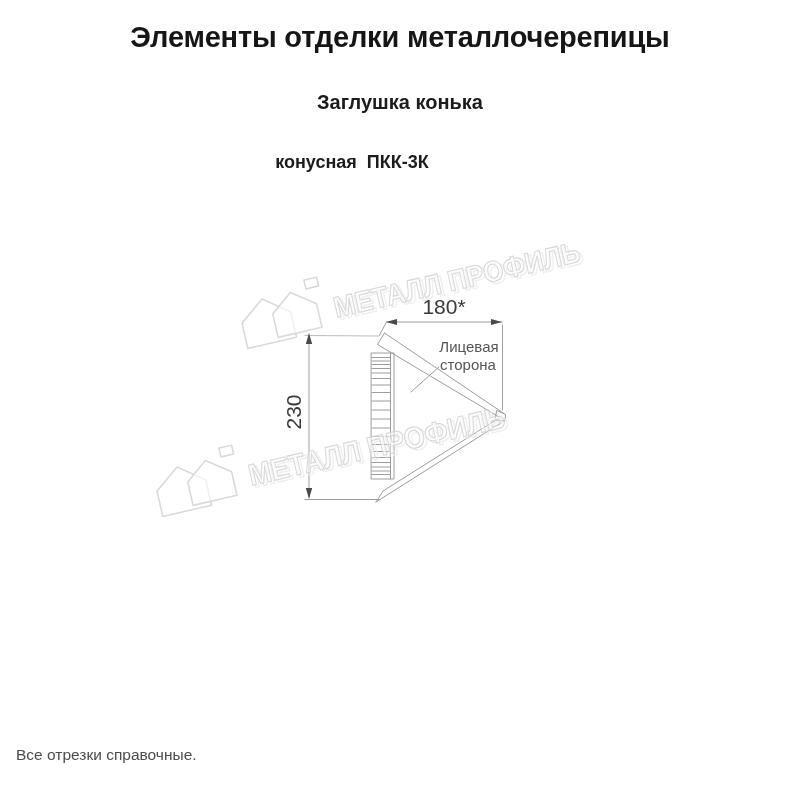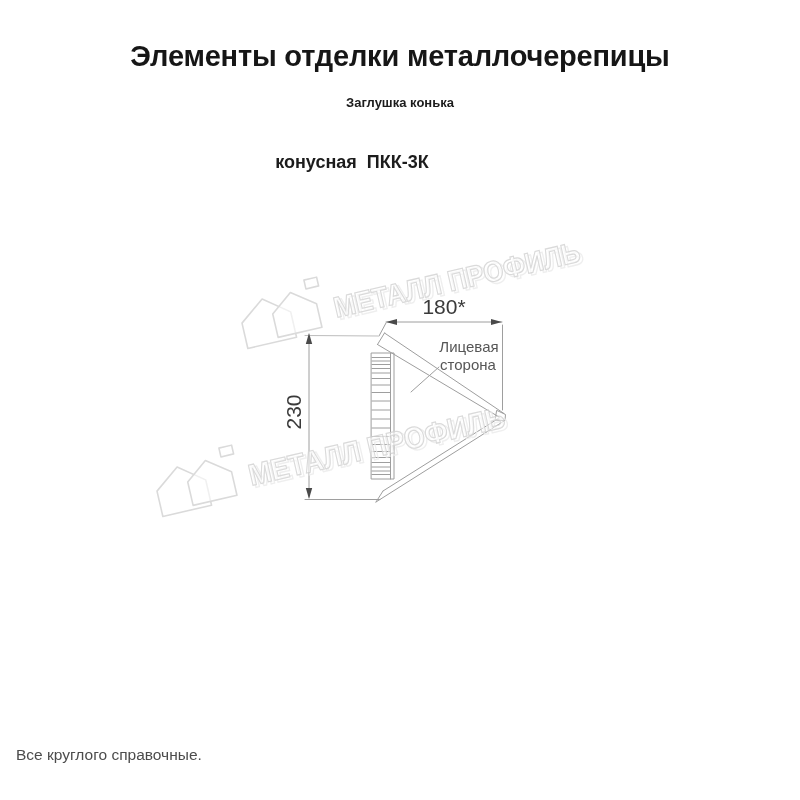--- a/index.html
+++ b/index.html
@@ -1,26 +1,26 @@
 <!DOCTYPE html>
 <html><head>
 <meta charset="utf-8">
 <style>
   html,body{margin:0;padding:0;}
   body{
     width:800px;height:800px;position:relative;background:#ffffff;
     font-family:"Liberation Sans", sans-serif;color:#161616;overflow:hidden;
   }
   .page-title{
-    position:absolute;top:40px;left:0;width:800px;text-align:center;
+    position:absolute;top:21px;left:0;width:800px;text-align:center;
     font-size:29px;font-weight:bold;letter-spacing:-0.2px;color:#161616;
   }
   .subtitle{
     position:absolute;top:91px;left:0;width:800px;text-align:center;
-    font-size:13px;font-weight:bold;line-height:23px;color:#1c1c1c;
+    font-size:20px;font-weight:bold;line-height:23px;color:#1c1c1c;
   }
   .subtitle-type{
     position:absolute;top:152px;left:0;width:704px;text-align:center;
     font-size:18px;font-weight:bold;color:#1c1c1c;white-space:pre;
   }
   .drawing-layer{position:absolute;left:0;top:0;width:800px;height:800px;}
   svg text{font-family:"Liberation Sans", sans-serif;}
   .footer{
     position:absolute;left:16px;top:744px;width:760px;
     font-size:15.5px;line-height:21px;color:#4c4c4c;
@@ -129,14 +129,14 @@
 
   <text transform="translate(301 412) rotate(-90)" font-size="21" fill="#3a3a3a" text-anchor="middle">230</text>
 
   <g fill="#565656" font-size="15" text-anchor="middle">
     <text x="469" y="352">Лицевая</text>
     <text x="468" y="370">сторона</text>
   </g>
 </svg>
 
 <div class="footer">
-  <div>Все круглого справочные.</div>
+  <div>Все отрезки справочные.</div>
 </div>
 
 </body></html>

